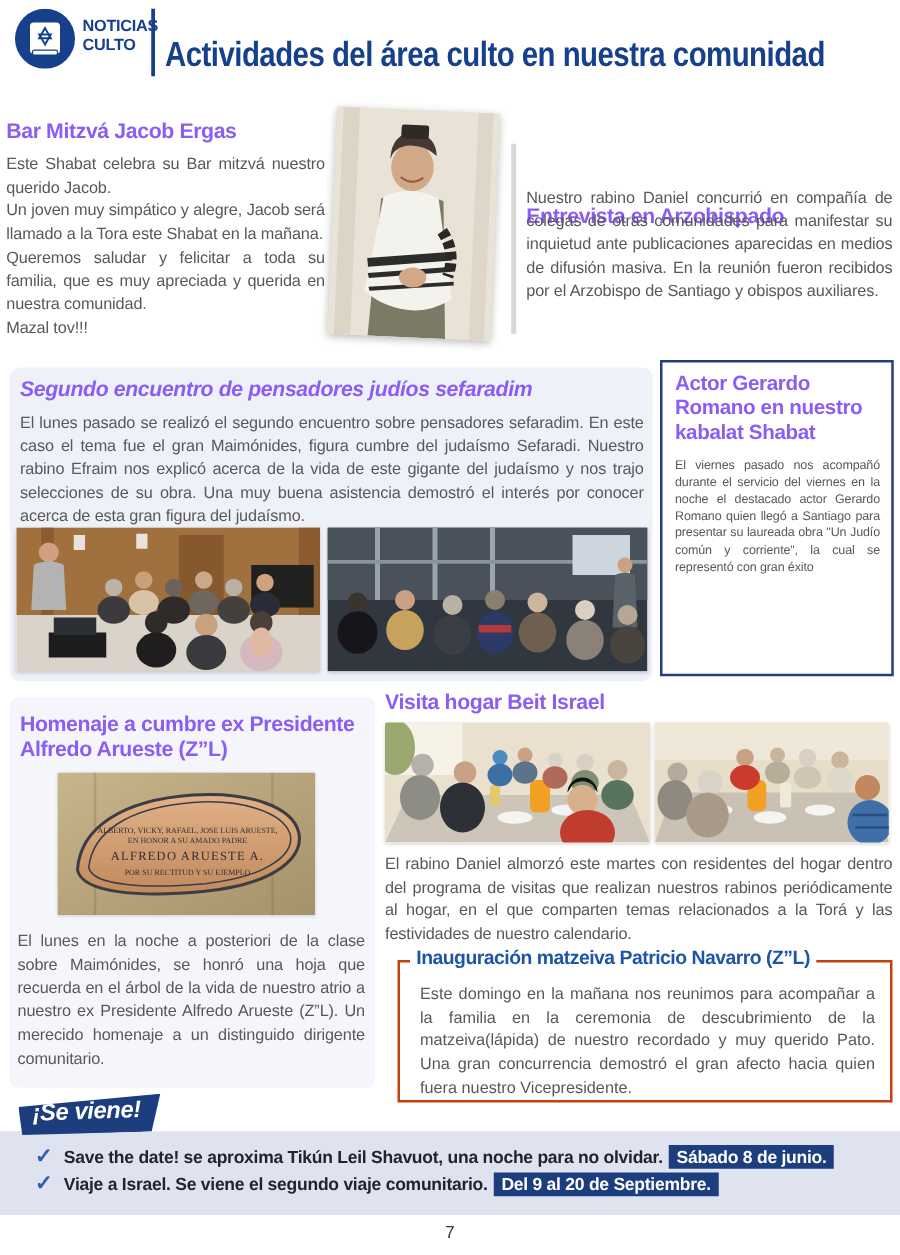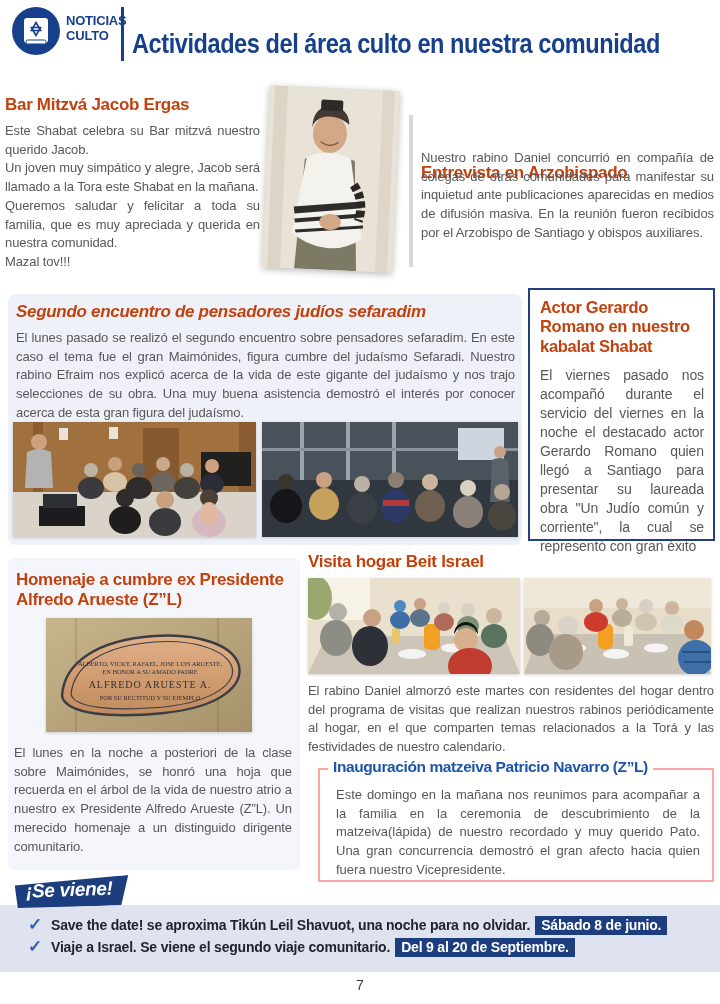--- a/index.html
+++ b/index.html
@@ -6,50 +6,50 @@
   .page{position:relative;width:720px;height:1004px;background:#ffffff;overflow:hidden;
         font-family:"Liberation Sans",sans-serif;}
   .abs{position:absolute;}
   
   .logo-circle{left:12px;top:7px;width:48px;height:48px;}
   .logo-text{left:66px;top:13px;font-weight:700;font-size:13px;line-height:15px;color:#16408c;letter-spacing:-.2px;}
   .logo-divider{left:121px;top:7px;width:3px;height:54px;background:#16408c;}
   .main-title{left:132px;top:28px;font-weight:700;font-size:28px;color:#16408c;white-space:nowrap;
               letter-spacing:-.5px;transform:scaleX(.84);transform-origin:left top;}
   
-  .sec-title{font-weight:700;font-size:17px;color:#c2410c;letter-spacing:-.3px;line-height:1.18;white-space:pre-line;}
+  .sec-title{font-weight:700;font-size:17px;color:#8b5cf6;letter-spacing:-.3px;line-height:1.18;white-space:pre-line;}
   .body-text{font-size:13px;line-height:1.44;color:#58585a;text-align:justify;letter-spacing:-.1px;white-space:pre-line;}
   
   .barmitzva-title{left:5px;top:95px;width:260px;}
   .barmitzva-body{left:5px;top:122px;width:255px;}
   .boy-photo{left:266px;top:88px;width:130px;height:182px;transform:rotate(2.5deg);
              box-shadow:0 2px 7px rgba(0,0,0,.28);background:#e9e3d7;}
   .entrevista-bar{left:409px;top:115px;width:4px;height:152px;background:#d8d8d8;}
   .entrevista-title{left:421px;top:118px;width:290px;margin-top:45px;}
   .entrevista-body{left:421px;top:149px;width:293px;}
   
   .segundo-panel{left:8px;top:294px;width:514px;height:251px;background:#eef1f8;border-radius:8px;}
   .segundo-title{left:16px;top:302px;width:500px;font-style:italic;}
   .segundo-body{left:16px;top:329px;width:499px;}
   .lecture1{left:13px;top:422px;width:243px;height:115px;}
   .lecture2{left:262px;top:422px;width:256px;height:115px;}
   .photo{box-shadow:0 1px 3px rgba(0,0,0,.18);}
   .actor-box{left:528px;top:288px;width:187px;height:253px;border:2px solid #22407f;background:#fff;box-sizing:border-box;}
   .actor-title{left:540px;top:298px;width:162px;font-size:16.5px;}
-  .actor-body{left:540px;top:366px;width:164px;font-size:14px;line-height:1.36;}
+  .actor-body{left:540px;top:366px;width:164px;font-size:10px;line-height:1.36;}
   
   .homenaje-panel{left:8px;top:558px;width:292px;height:312px;background:#f4f6fb;border-radius:6px;}
   .homenaje-title{left:16px;top:570px;width:280px;}
   .plaque-photo{left:46px;top:618px;width:206px;height:114px;}
   .homenaje-body{left:14px;top:744px;width:278px;}
   .visita-title{left:308px;top:552px;width:300px;}
   .lunch1{left:308px;top:578px;width:212px;height:96px;}
   .lunch2{left:524px;top:578px;width:187px;height:96px;}
   .visita-body{left:308px;top:682px;width:406px;}
-  .inaug-box{left:318px;top:768px;width:396px;height:114px;border:2px solid #fca5a5;background:#fff;box-sizing:border-box;}
+  .inaug-box{left:318px;top:768px;width:396px;height:114px;border:2px solid #c2410c;background:#fff;box-sizing:border-box;}
   .inaug-title{position:absolute;top:-12px;left:8px;background:#fff;padding:0 5px;font-weight:700;
                font-size:15.5px;color:#1d55a8;letter-spacing:-.4px;white-space:nowrap;}
   .inaug-body{position:absolute;left:16px;top:16px;width:364px;font-size:13px;line-height:1.44;
               color:#58585a;text-align:justify;}
   
   .se-viene-band{left:0;top:905px;width:720px;height:67px;background:#dfe3f0;}
   .se-viene-banner{left:15px;top:877px;background:#1c3e7f;color:#fff;font-style:italic;font-weight:700;
                    font-size:19px;padding:2px 16px 6px 11px;transform:rotate(-2deg);
                    clip-path:polygon(0 22%,100% 0,93% 100%,2% 97%);letter-spacing:-.3px;}
   .check-item{position:absolute;left:28px;white-space:nowrap;font-weight:700;font-size:14px;

